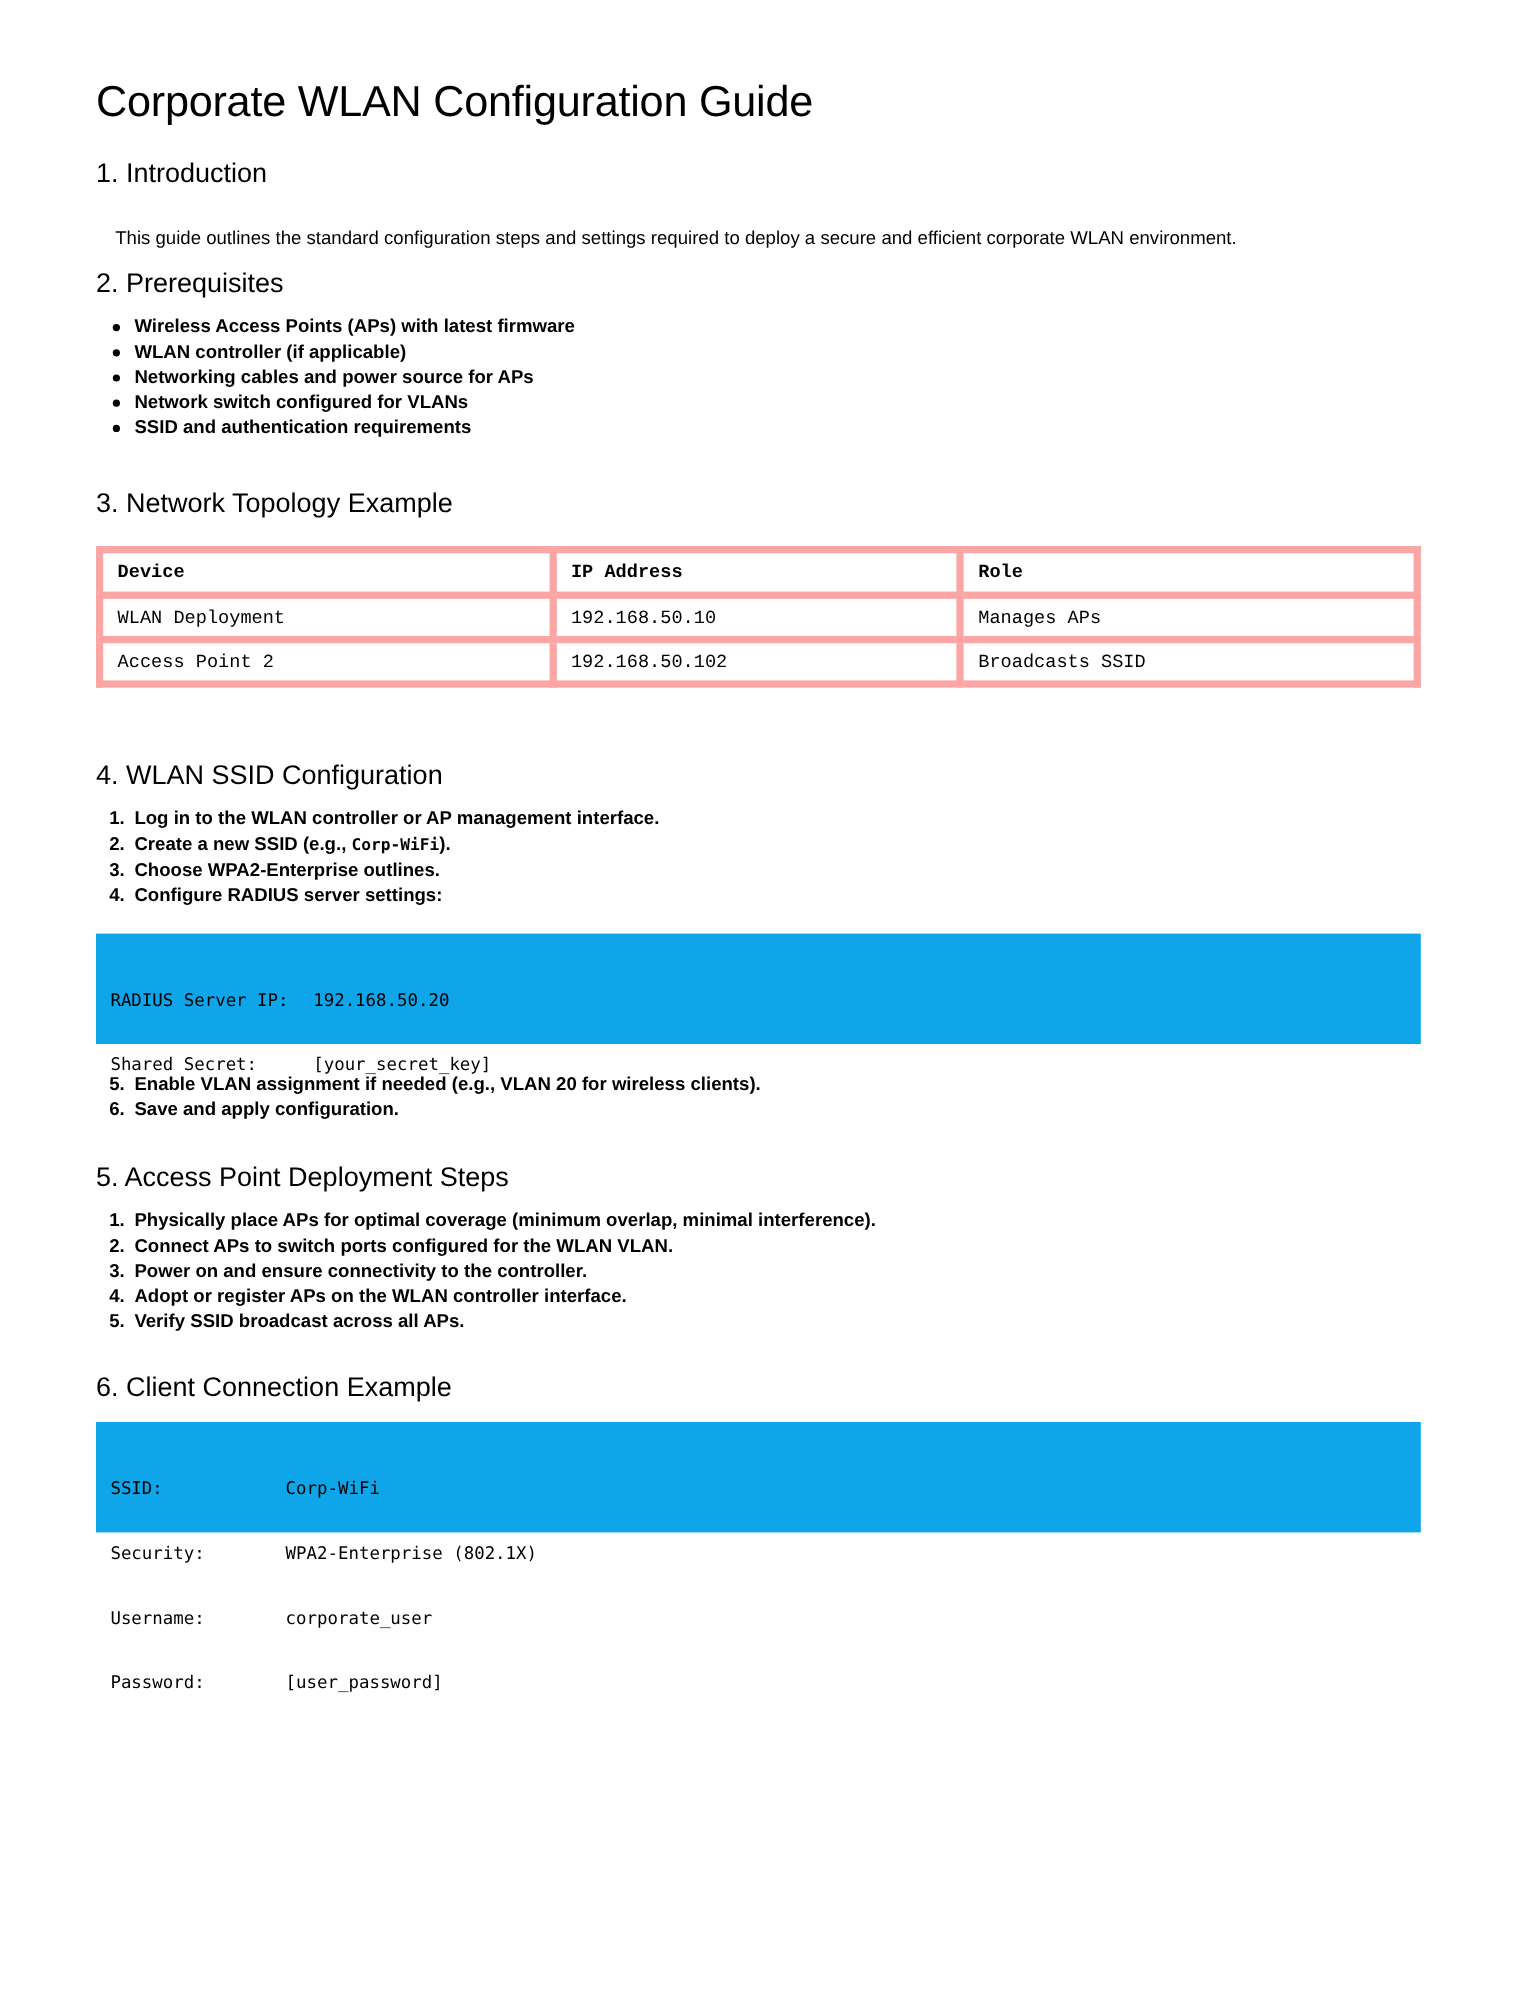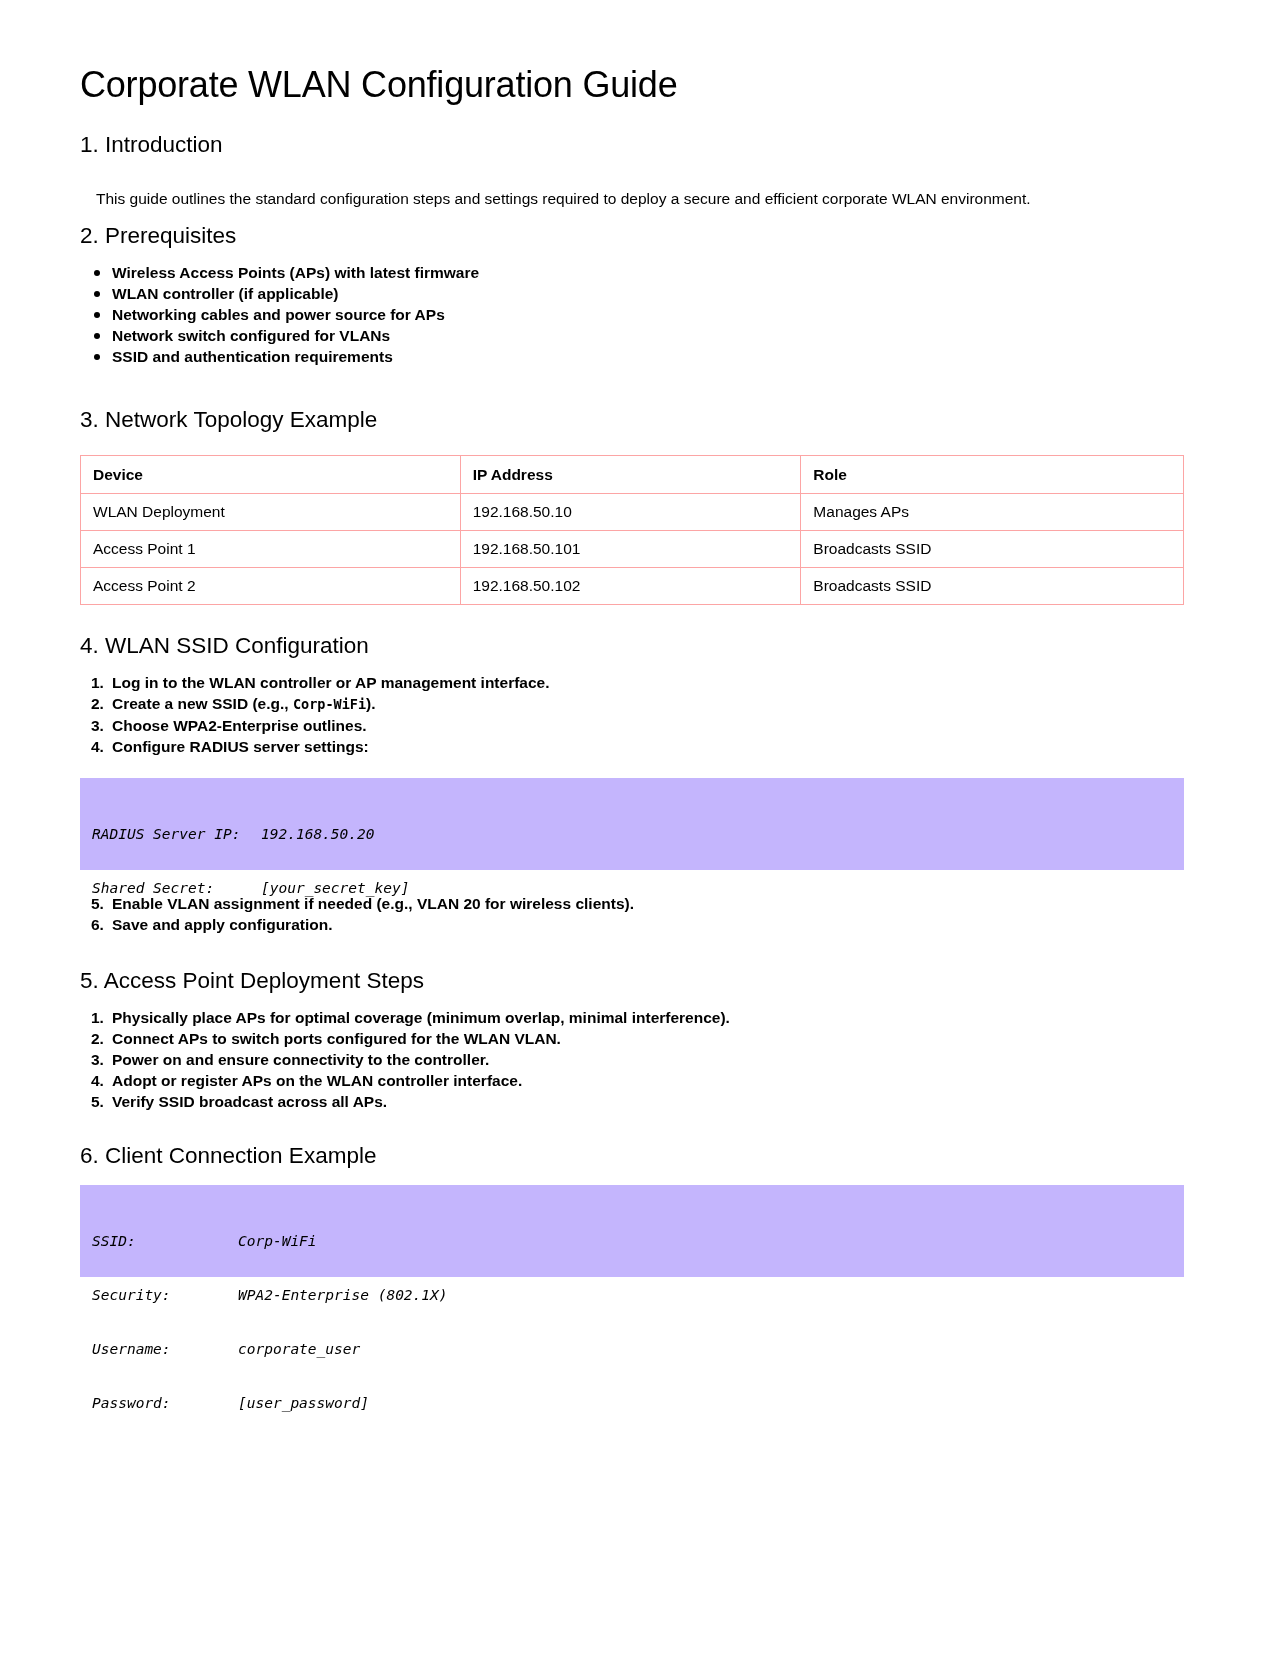--- a/index.html
+++ b/index.html
@@ -85,42 +85,42 @@
     }
     table {
       position: absolute;
       left: 0;
       top: 455px;
       width: 1104px;
       border-collapse: collapse;
       font-size: 15.5px;
     }
     th, td {
-      border: 1px solid #fca5a5;
+      border: 6px solid #fca5a5;
       height: 37px;
       padding: 0 12px;
       text-align: left;
       box-sizing: border-box;
+      font-family: Liberation Mono, monospace;
     }
     th {
       font-weight: 700;
       height: 38px;
     }
     .codeblock {
       position: absolute;
       left: 0;
       width: 1104px;
-      background: #c4b5fd;
+      background: #0ea5e9;
       box-sizing: border-box;
       padding: 12px 12px;
       font-family: "DejaVu Sans Mono", "Liberation Mono", monospace;
       font-size: 14.5px;
       line-height: 18px;
       white-space: pre;
-      font-style: italic;
     }
     .kv {
       display: flex;
     }
     .kv .k {
       display: inline-block;
     }
   </style>
 </head>
 <body>
@@ -155,25 +155,20 @@
         <th>Role</th>
       </tr>
     </thead>
     <tbody>
       <tr>
         <td>WLAN Deployment</td>
         <td>192.168.50.10</td>
         <td>Manages APs</td>
       </tr>
       <tr>
-        <td>Access Point 1</td>
-        <td>192.168.50.101</td>
-        <td>Broadcasts SSID</td>
-      </tr>
-      <tr>
         <td>Access Point 2</td>
         <td>192.168.50.102</td>
         <td>Broadcasts SSID</td>
       </tr>
     </tbody>
   </table>
 
   <h2 style="top:631px">4. WLAN SSID Configuration</h2>
   <ol style="top:672px">
     <li>

